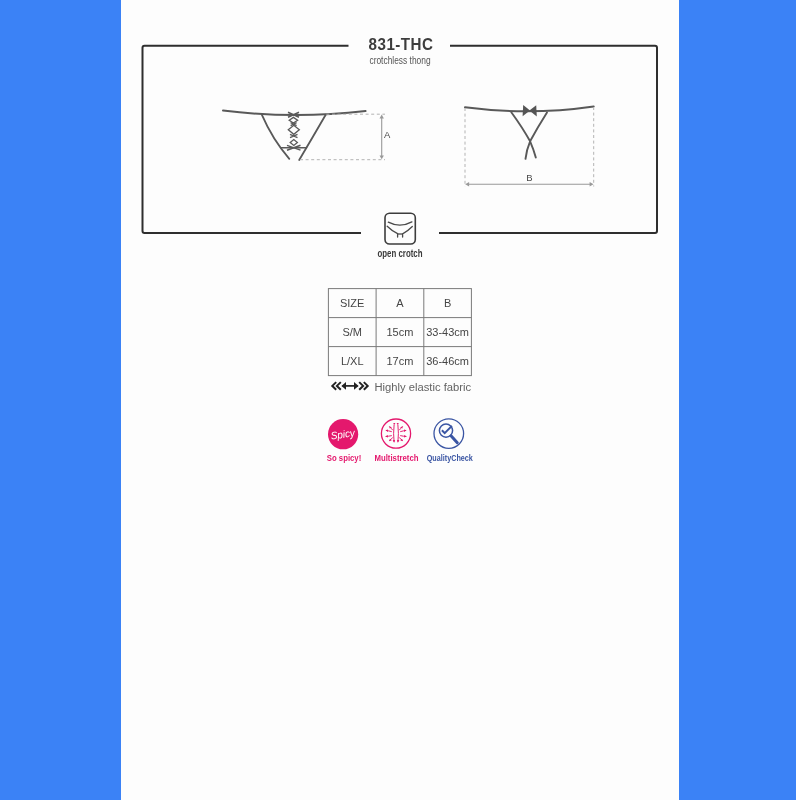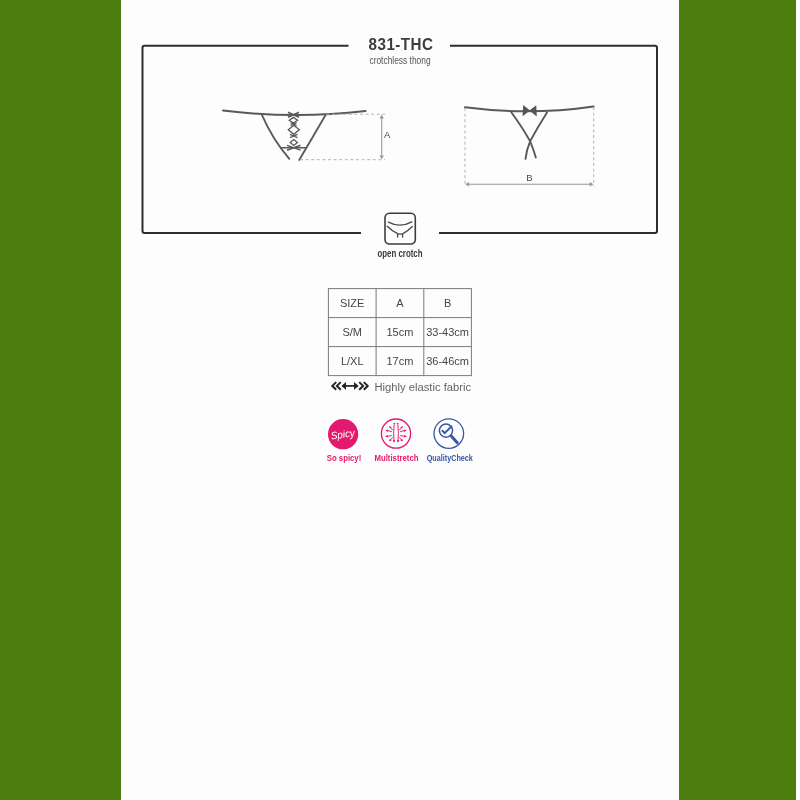--- a/index.html
+++ b/index.html
@@ -1,16 +1,16 @@
 <!DOCTYPE html>
 <html><head>
 <meta charset="utf-8">
 <style>
 html,body{margin:0;padding:0;background:#ffffff;}
-#stage{position:relative;width:796px;height:800px;background:#4d7c0f;overflow:hidden;}
+#stage{position:relative;width:796px;height:800px;background:#3b82f6;overflow:hidden;}
 svg text{font-family:"Liberation Sans",sans-serif;}
 </style>
 </head>
 <body>
 <div id="stage">
 <svg width="800" height="800" viewBox="0 0 800 800">
 <defs>
 <marker id="ah" markerUnits="userSpaceOnUse" markerWidth="3.2" markerHeight="3.2" refX="2.2" refY="1.6" orient="auto">
 <path d="M0,0.35 L2.6,1.6 L0,2.85 Z" fill="#e4186d"></path>
 </marker>

